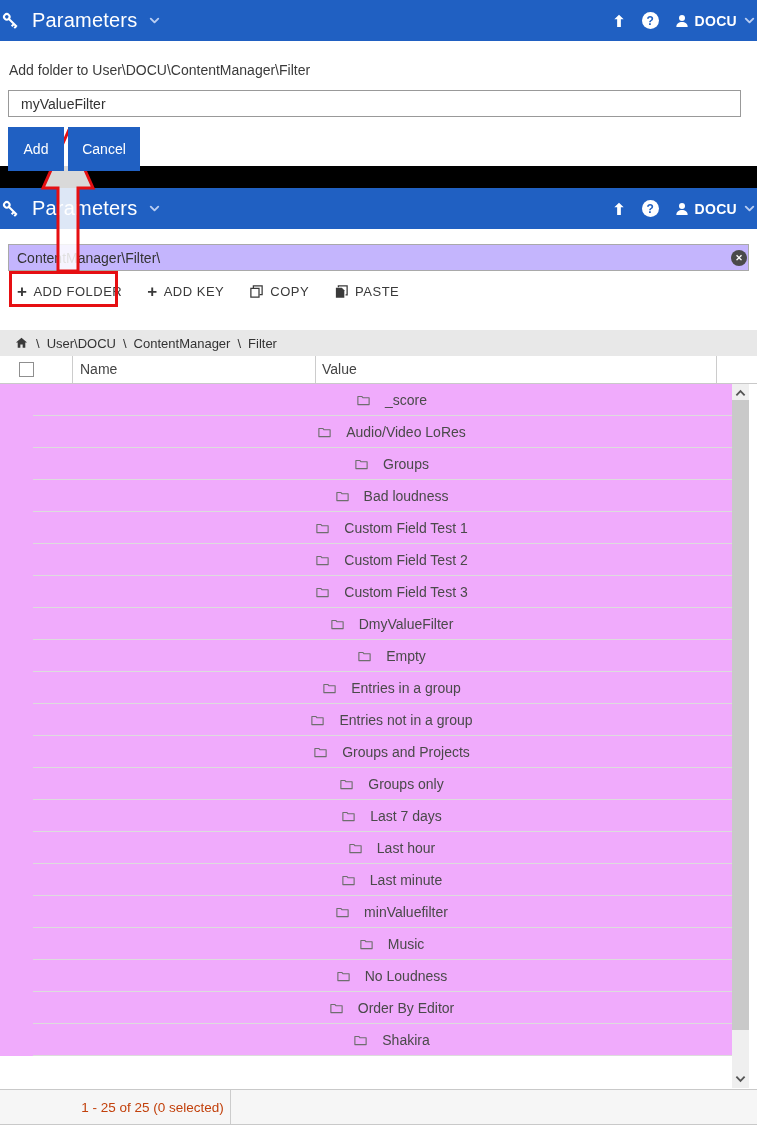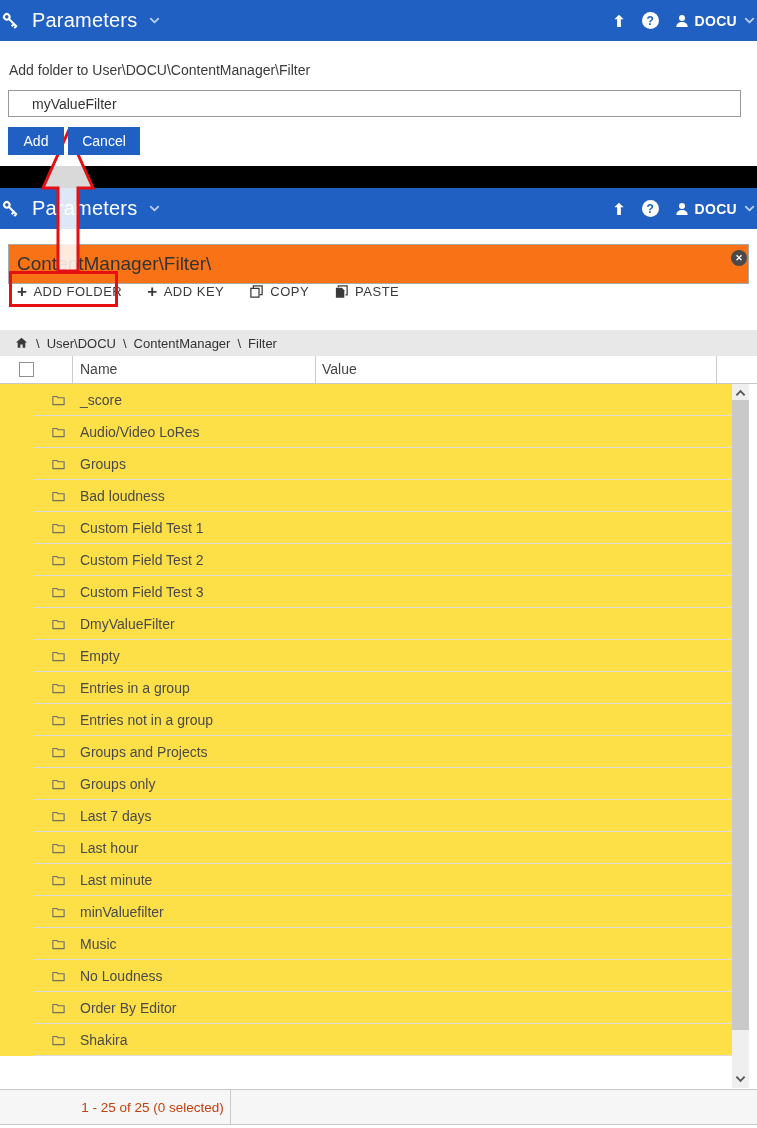--- a/index.html
+++ b/index.html
@@ -24,30 +24,30 @@
   .appbar-title{font-size:20px;font-weight:500;letter-spacing:.2px;}
   .appbar-right{display:flex;align-items:center;gap:15px;}
   .user-chip{display:flex;align-items:center;gap:5px;}
   .user-label{font-size:14px;font-weight:700;letter-spacing:.3px;}
   .help-badge{width:17px;height:17px;border-radius:50%;background:#fff;color:var(--blue);
     font-size:12px;font-weight:700;display:flex;align-items:center;justify-content:center;}
   .icon{display:inline-flex;align-items:center;justify-content:center;}
   
   .dialog-label{position:absolute;left:9px;top:62px;font-size:14px;color:#3a3a3a;}
   .dialog-input{position:absolute;left:8px;top:90px;width:733px;height:27px;border:1px solid #999;
-    padding:0 23px;font-size:14px;color:#333;font-family:inherit;box-sizing:border-box;background:#fff;}
-  .btn{position:absolute;top:127px;height:28px;background:var(--blue);color:#fff;border:none;
+    padding:0 12px;font-size:14px;color:#333;font-family:inherit;box-sizing:border-box;background:#fff;}
+  .btn{position:absolute;top:127px;height:44px;background:var(--blue);color:#fff;border:none;
     font-size:14px;font-weight:500;font-family:inherit;cursor:pointer;z-index:6;}
   .btn-add{left:8px;width:56px;}
   .btn-cancel{left:68px;width:72px;}
   
   .blackbar{position:absolute;left:0;top:166px;width:757px;height:22px;background:#000;}
   
-  .search-input{position:absolute;left:8px;top:244px;width:741px;height:40px;border:1px solid #a9a9a9;
-    padding:0 30px 0 8px;font-size:19px;color:#333;font-family:inherit;box-sizing:border-box;background:#f97316;}
+  .search-input{position:absolute;left:8px;top:244px;width:741px;height:27px;border:1px solid #a9a9a9;
+    padding:0 30px 0 8px;font-size:14px;color:#333;font-family:inherit;box-sizing:border-box;background:#c4b5fd;}
   .clear-icon{position:absolute;left:731px;top:250px;width:16px;height:16px;border-radius:50%;
     background:#4a4a4a;color:#fff;font-size:9px;font-weight:700;display:flex;align-items:center;
     justify-content:center;cursor:pointer;}
   
   .toolbar{position:absolute;left:17px;top:276px;height:30px;display:flex;align-items:center;gap:25px;}
   .tb-item{display:flex;align-items:center;gap:6px;font-size:13px;letter-spacing:.5px;color:#3a3a3a;cursor:pointer;}
   .plus-glyph{font-size:17px;font-weight:900;line-height:1;color:#3a3a3a;}
   
   .red-rect{position:absolute;left:9px;top:271px;width:103px;height:30px;border:3px solid var(--red);z-index:4;}
   .red-arrow{position:absolute;left:40px;top:129px;width:56px;height:144px;z-index:4;}
@@ -57,21 +57,21 @@
   .crumb{cursor:pointer;}
   
   .thead{position:absolute;left:0;top:356px;width:757px;height:28px;background:#fff;
     border-bottom:1px solid #c9c9c9;box-sizing:border-box;font-size:14px;color:#444;}
   .checkbox{position:absolute;left:19px;top:6px;width:15px;height:15px;border:1px solid #8f8f8f;
     background:#fff;box-sizing:border-box;cursor:pointer;}
   .col-name{position:absolute;left:80px;top:5px;}
   .col-value{position:absolute;left:322px;top:5px;}
   .thead-divider{position:absolute;top:0;bottom:0;width:1px;background:#ccc;}
   .tbody{position:absolute;left:0;top:384px;width:732px;height:704px;overflow:hidden;}
-  .row{height:32px;position:relative;display:flex;align-items:center;cursor:pointer;background:#fde047;}
+  .row{height:32px;position:relative;display:flex;align-items:center;cursor:pointer;background:#f0abfc;justify-content:center;}
   .row::after{content:"";position:absolute;left:33px;right:0;bottom:0;height:1px;background:#dcdcdc;}
   .folder-icon{margin-left:50px;display:inline-flex;}
   .row-name{margin-left:13px;font-size:14px;color:#4a4a4a;}
   
   .scrollbar{position:absolute;left:732px;top:384px;width:17px;height:704px;background:#efefef;}
   .sb-up{position:absolute;left:0;top:2px;width:17px;height:13px;display:flex;align-items:center;justify-content:center;cursor:pointer;}
   .sb-thumb{position:absolute;left:0;top:16px;width:17px;height:630px;background:#c9c9c9;cursor:pointer;}
   .sb-down{position:absolute;left:0;bottom:3px;width:17px;height:13px;display:flex;align-items:center;justify-content:center;cursor:pointer;}
   
   .footer{position:absolute;left:0;top:1089px;width:757px;height:36px;background:#f6f6f6;

